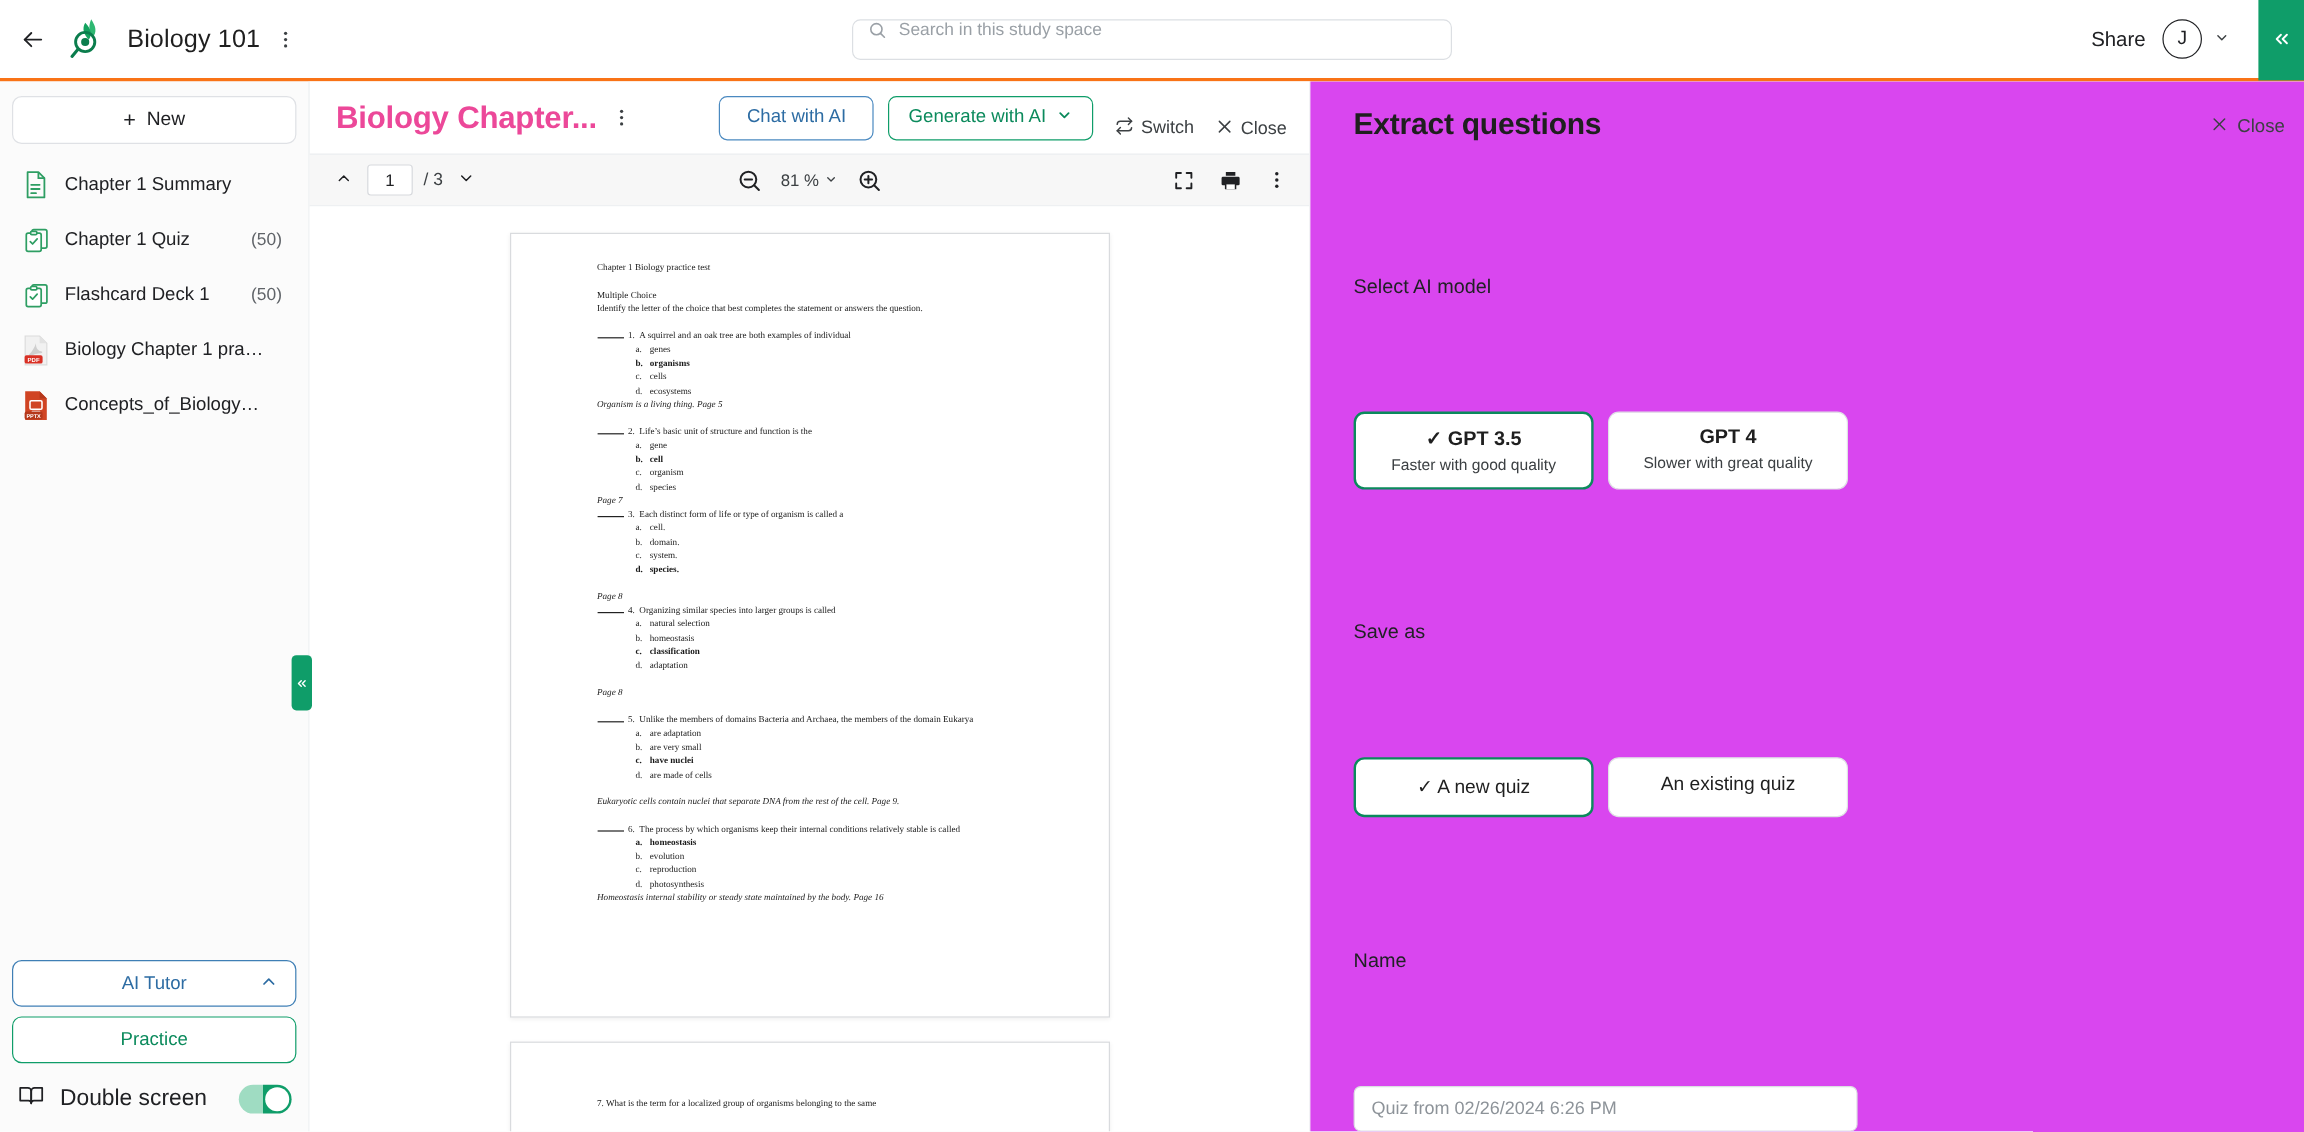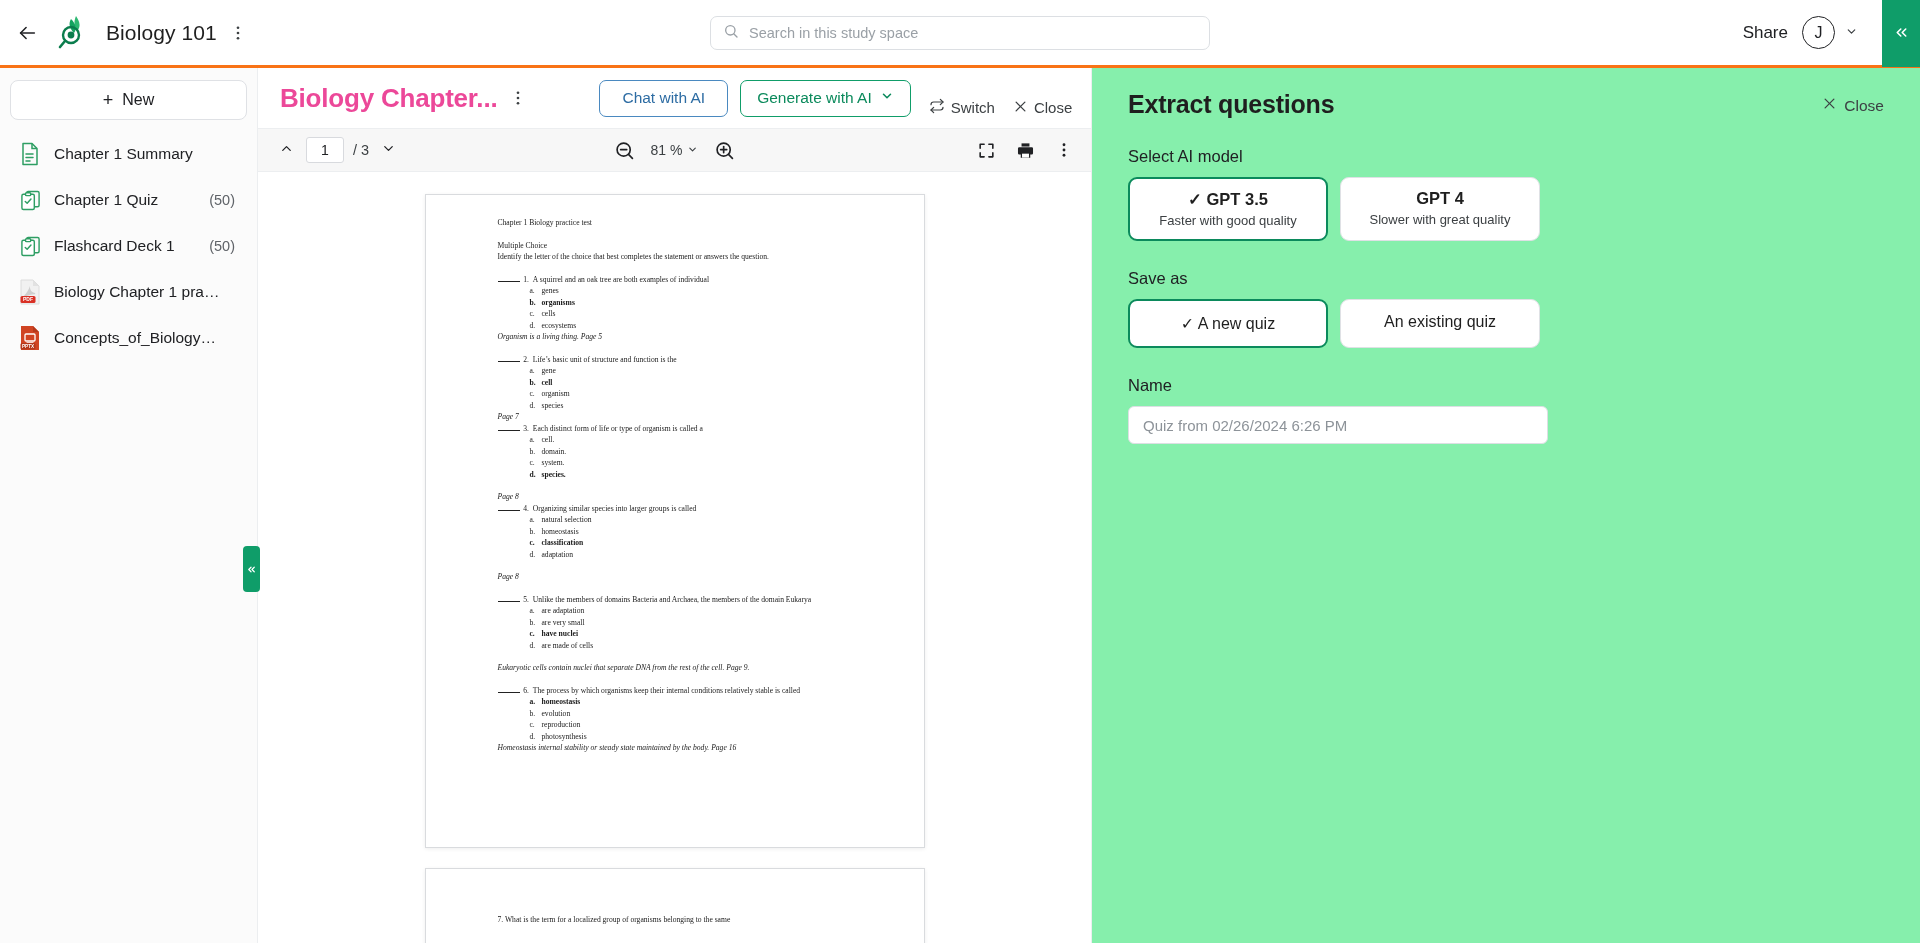--- a/index.html
+++ b/index.html
@@ -31,21 +31,21 @@
     letter-spacing: .1px;
   }
   .title-kebab { margin-left: 12px; color:#3c4043; cursor:pointer; display:flex; align-items:center;}
   .search-wrap {
     position: absolute; left: 50%; transform: translateX(-50%);
     width: 500px; height: 34px;
   }
   .search-box {
     width: 100%; height: 100%;
     border: 1px solid #dcdfe3; border-radius: 7px;
-    display: flex; align-items: center; padding: 0 12px;
+    display: flex; align-items: flex-start; padding: 0 12px;
     background: #fff;
   }
   .search-box input {
     border: none; outline: none; flex: 1; margin-left: 10px;
     font-size: 14.5px; color: #3c4043;
     font-family: "Liberation Sans", sans-serif;
     background: transparent;
   }
   .search-box input::placeholder { color: #9aa0a6; }
   .topbar-right {
@@ -200,23 +200,24 @@
   }
   .pdf-txt .sp { display: block; height: 11px; }
   .pdf-txt .ul { border-bottom: 1px solid #222; display: inline-block; width: 22px; }
   .pdf-txt .opt { margin-left: 32px; }
   .pdf-txt .opt .ltr { display: inline-block; width: 12px; }
   .pdf-txt b { font-weight: 700; }
   .pdf-txt i { font-style: italic; }
 
   
   .right-panel {
-    width: 828px; min-width: 828px; background: #86efac;
-    padding: 22px 36px 0 36px; display: flex; flex-direction: column;
+    width: 828px; min-width: 828px; background: #d946ef;
+    padding: 22px 16px 0 36px; display: flex; flex-direction: column;
     position: relative;
+    justify-content: space-between;
   }
   .rp-head { display: flex; align-items: flex-start; }
   .rp-title { font-size: 25px; font-weight: 700; color: #1f1f1f; letter-spacing: -.2px; }
   .rp-close {
     margin-left: auto; display: flex; align-items: center; gap: 7px;
     font-size: 15.5px; color: #3c4043; cursor: pointer; padding-top: 6px;
   }
   .rp-label { font-size: 16.5px; color: #202124; margin-top: 28px; margin-bottom: 11px; }
   .choice-row { display: flex; gap: 12px; }
   .choice {
@@ -376,20 +377,43 @@
               <line x1="8" y1="18" x2="14" y2="18" stroke="#fff" stroke-width="1.3" stroke-linecap="round"></line>
               <rect x="1.5" y="18" width="15" height="6.6" rx="1.5" fill="#b5381b"></rect>
               <text x="9" y="23" font-family="Liberation Sans, sans-serif" font-size="4.6" font-weight="700" fill="#fff" text-anchor="middle">PPTX</text>
             </svg>
           </span>
           <span class="nav-label">Concepts_of_Biology_Chap...</span>
           <span class="nav-count"></span>
         </div>
       </div>
 
+      <div class="sidebar-bottom">
+        <div class="ai-tutor-btn">
+          <span>AI Tutor</span>
+          <span class="chev">
+            <svg width="16" height="16" viewBox="0 0 24 24" fill="none" stroke="#2d6ca3" stroke-width="2.2" stroke-linecap="round" stroke-linejoin="round">
+                <polyline points="6 15 12 9 18 15"></polyline>
+              </svg>
+          </span>
+        </div>
+        <div class="practice-btn">
+          <span>Practice</span>
+        </div>
+        <div class="double-screen-row">
+          <span>
+            <svg width="24" height="22" viewBox="0 0 24 24" fill="none" stroke="#202124" stroke-width="1.6" stroke-linejoin="round">
+                <path d="M2 5h7a3 3 0 0 1 3 3v11a2.5 2.5 0 0 0-2.5-2.5H2z"></path>
+                <path d="M22 5h-7a3 3 0 0 0-3 3v11a2.5 2.5 0 0 1 2.5-2.5H22z"></path>
+              </svg>
+          </span>
+          <span class="ds-label">Double screen</span>
+          <span class="toggle on"></span>
+        </div>
+      </div>
 
       <div class="sidebar-handle">
         <svg width="11" height="11" viewBox="0 0 24 24" fill="none" stroke="#fff" stroke-width="2.6" stroke-linecap="round" stroke-linejoin="round">
             <polyline points="11 17 6 12 11 7"></polyline>
             <polyline points="18 17 13 12 18 7"></polyline>
           </svg>
       </div>
     </div>
 
     <div class="doc-pane">

